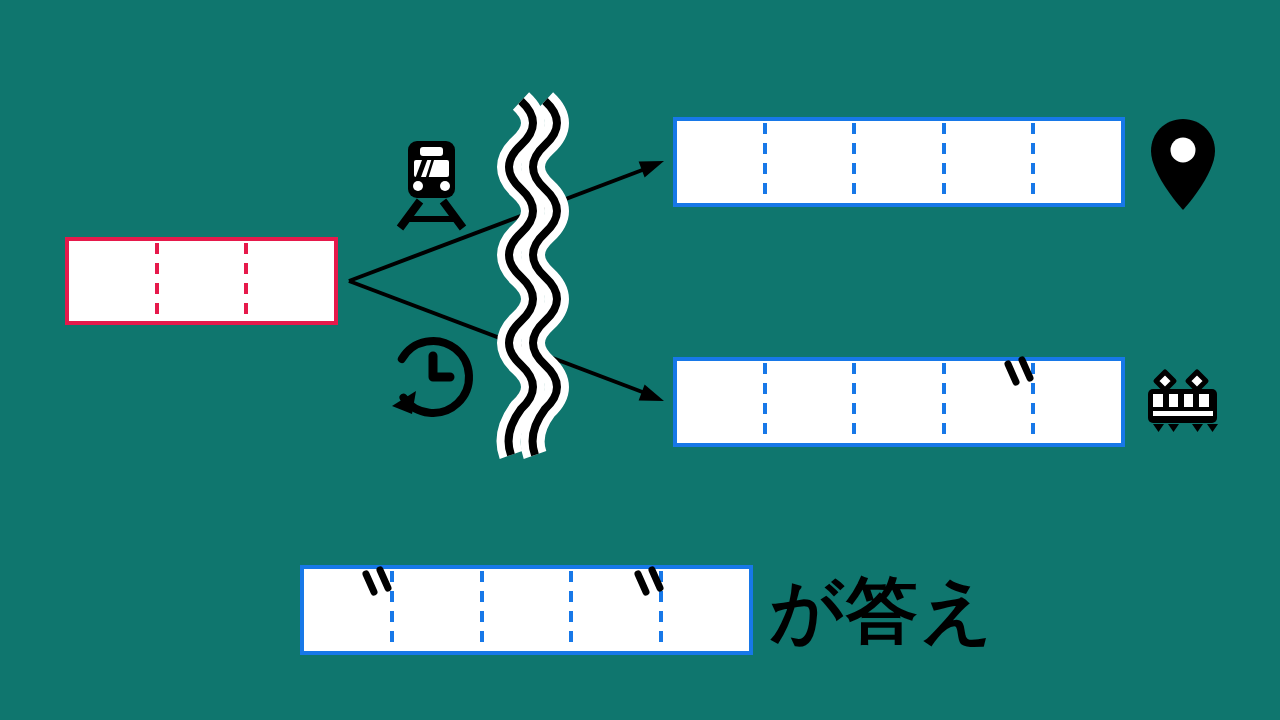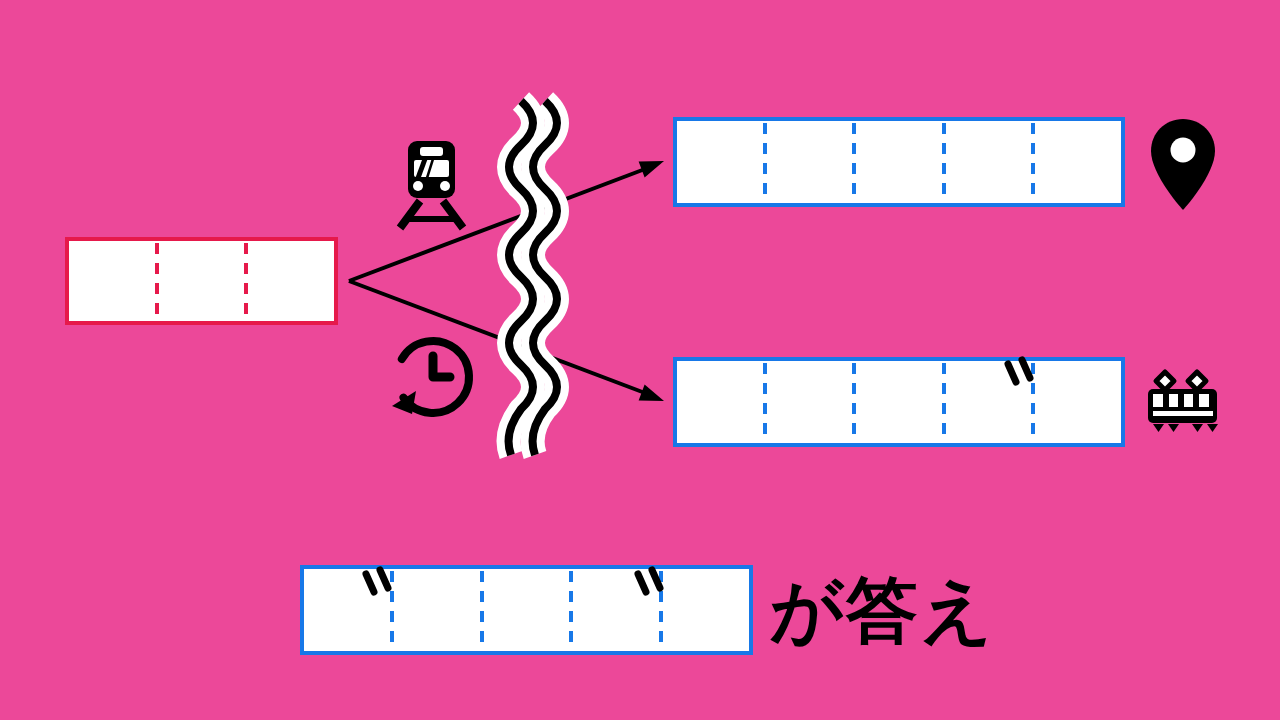--- a/index.html
+++ b/index.html
@@ -1,20 +1,20 @@
 <!DOCTYPE html>
 <html><head>
 <meta charset="utf-8">
 <style>
   html,body { margin:0; padding:0; }
   body { font-family: "Liberation Sans", sans-serif; }
   .canvas {
     position: relative;
     width: 1280px; height: 720px;
-    background: #ec4899;
+    background: #0f766e;
     overflow: hidden;
   }
   .char-box {
     position: absolute;
     box-sizing: border-box;
     display: flex;
     background: #ffffff;
     z-index: 1;
   }
   .red-box  { border: 4px solid #e6194b; }

